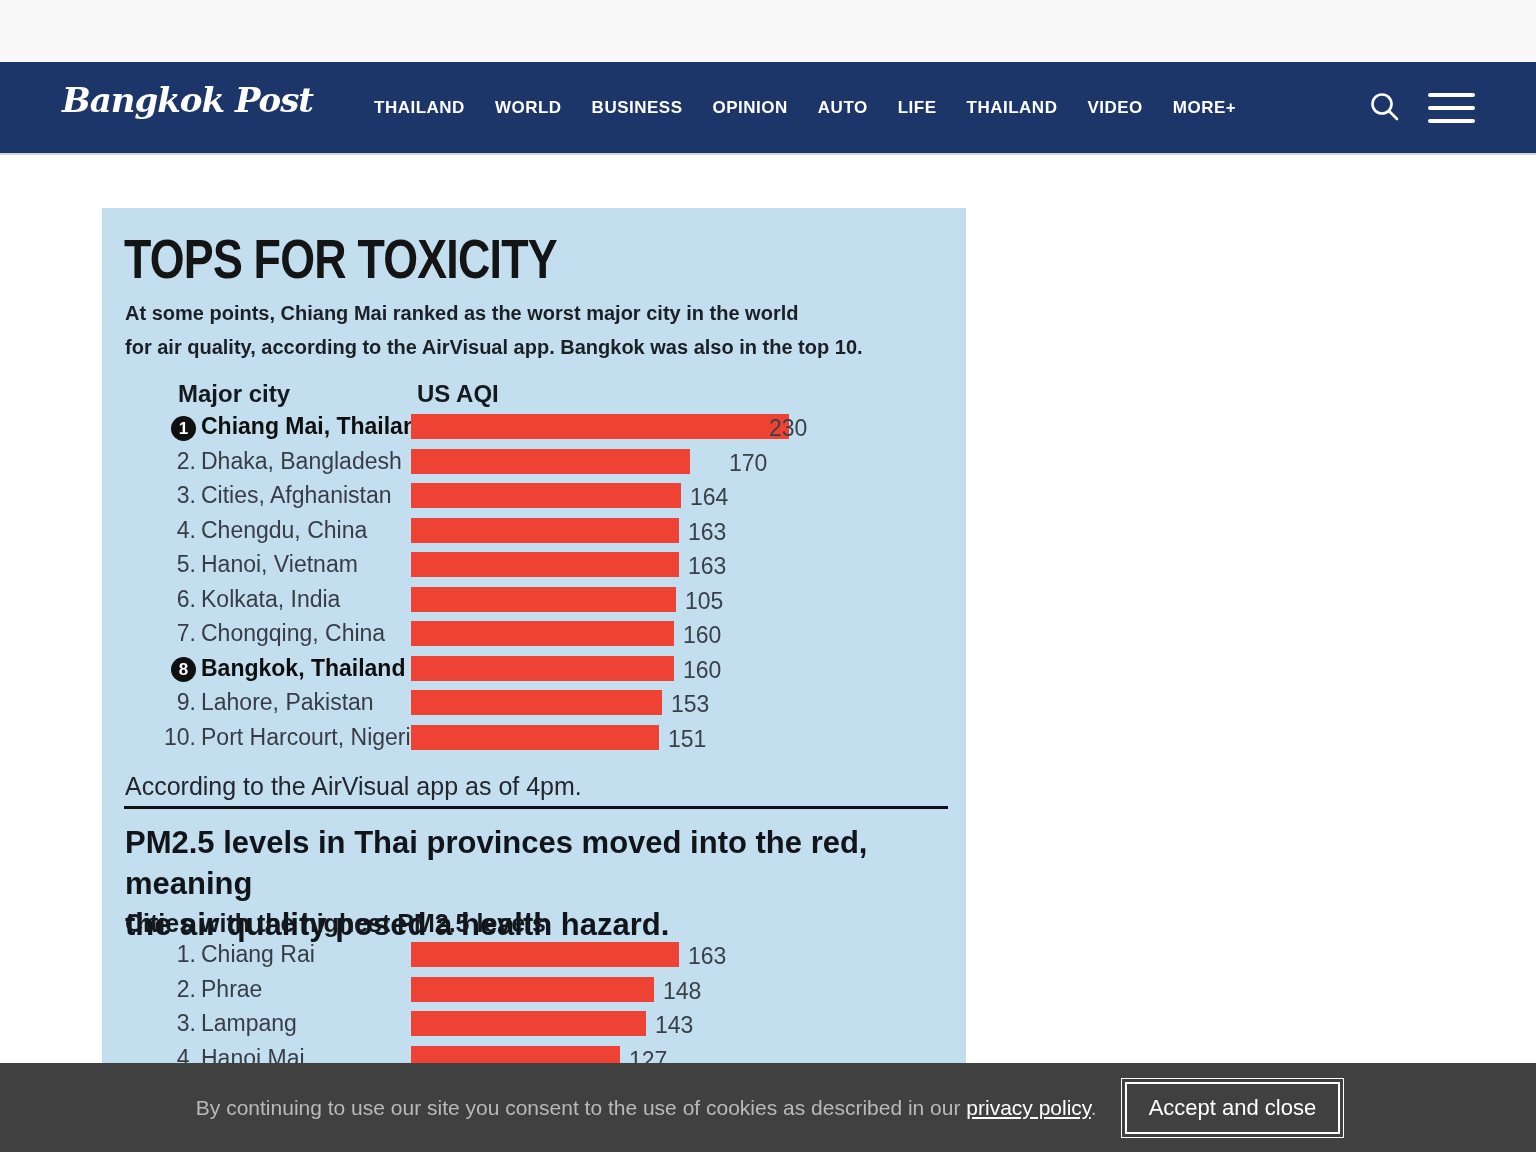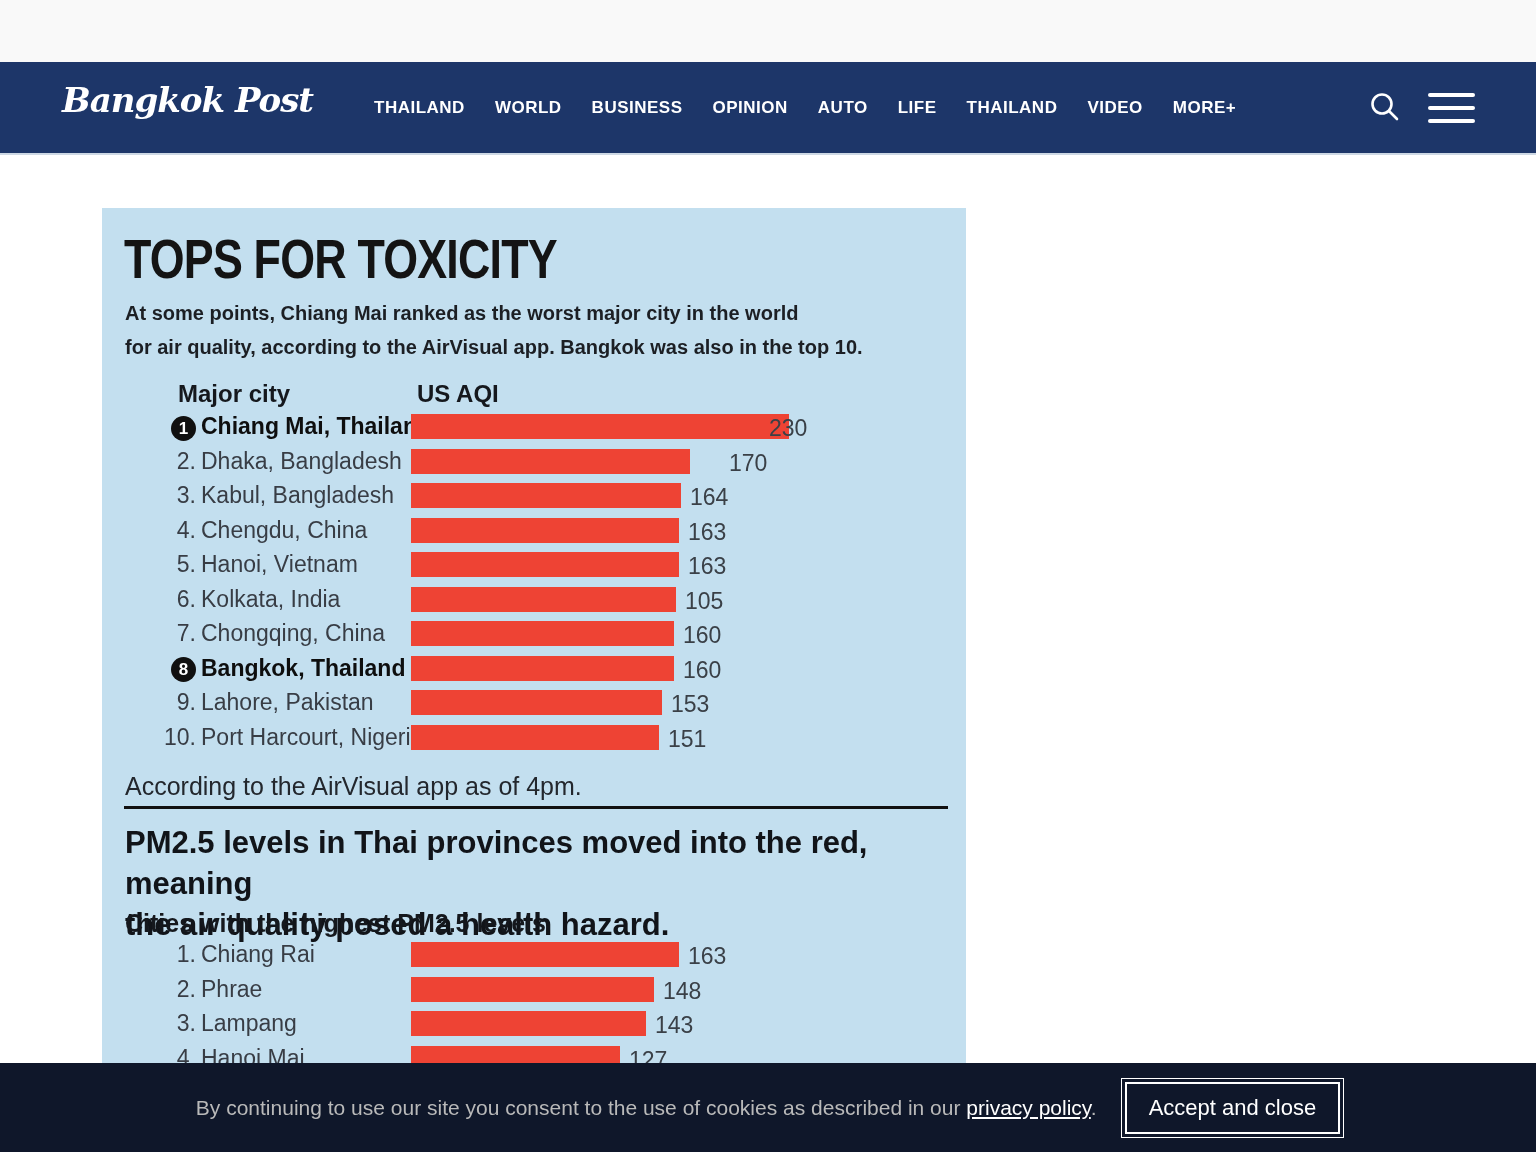--- a/index.html
+++ b/index.html
@@ -53,21 +53,21 @@
   .badge { display:inline-block; width:25px; height:25px; border-radius:50%; background:#101010; color:#fff;
     font-size:17px; font-weight:700; line-height:25px; text-align:center; margin-left:auto; }
   .crow .bar { position:absolute; left:309px; top:0; height:25px; background:#ee4334; }
   .crow .val { position:absolute; top:1px; font-size:23px; color:#3a4047; }
   .ig-source { position:absolute; left:23px; top:564px; font-size:25px; color:#23272d; }
   .divider { position:absolute; left:22px; top:598px; width:824px; height:3px; background:#111; }
   .ig-h2 { position:absolute; left:23px; top:614px; font-size:31px; font-weight:700; line-height:41px; color:#111419; }
   .ig-h3 { position:absolute; left:23px; top:701px; font-size:25px; font-weight:700; color:#15181d; }
 
   
-  .cookie-bar { position:absolute; left:0; top:1063px; width:1536px; height:89px; background:#0f172a; z-index:10;
+  .cookie-bar { position:absolute; left:0; top:1063px; width:1536px; height:89px; background:#404040; z-index:10;
     display:flex; align-items:center; justify-content:center; }
   .cookie-text { font-size:21px; color:#b9b9b9; }
   .cookie-link { color:#ffffff; text-decoration:underline; cursor:pointer; }
   .cookie-btn { margin-left:28px; background:transparent; color:#ffffff; font-size:22px;
     font-family:"Liberation Sans",sans-serif; border:2px solid #ffffff; outline:1px solid #ffffff; outline-offset:3px;
     padding:11px 22px; cursor:pointer;text-align:right; }
 </style>
 </head>
 <body>
 
@@ -166,21 +166,21 @@
           <div class="label">
             <span class="num">2.</span>
             <span class="name">Dhaka, Bangladesh</span>
           </div>
           <div class="bar" style="width: 279px; background: rgb(238, 67, 52);"></div>
           <span class="val" style="left: 597px; margin-left: 30px;">170</span>
         </div>
         <div class="crow">
           <div class="label">
             <span class="num">3.</span>
-            <span class="name">Kabul, Bangladesh</span>
+            <span class="name">Cities, Afghanistan</span>
           </div>
           <div class="bar" style="width: 270px; background: rgb(238, 67, 52);"></div>
           <span class="val" style="left: 588px;">164</span>
         </div>
         <div class="crow">
           <div class="label">
             <span class="num">4.</span>
             <span class="name">Chengdu, China</span>
           </div>
           <div class="bar" style="width: 268px; background: rgb(238, 67, 52);"></div>

